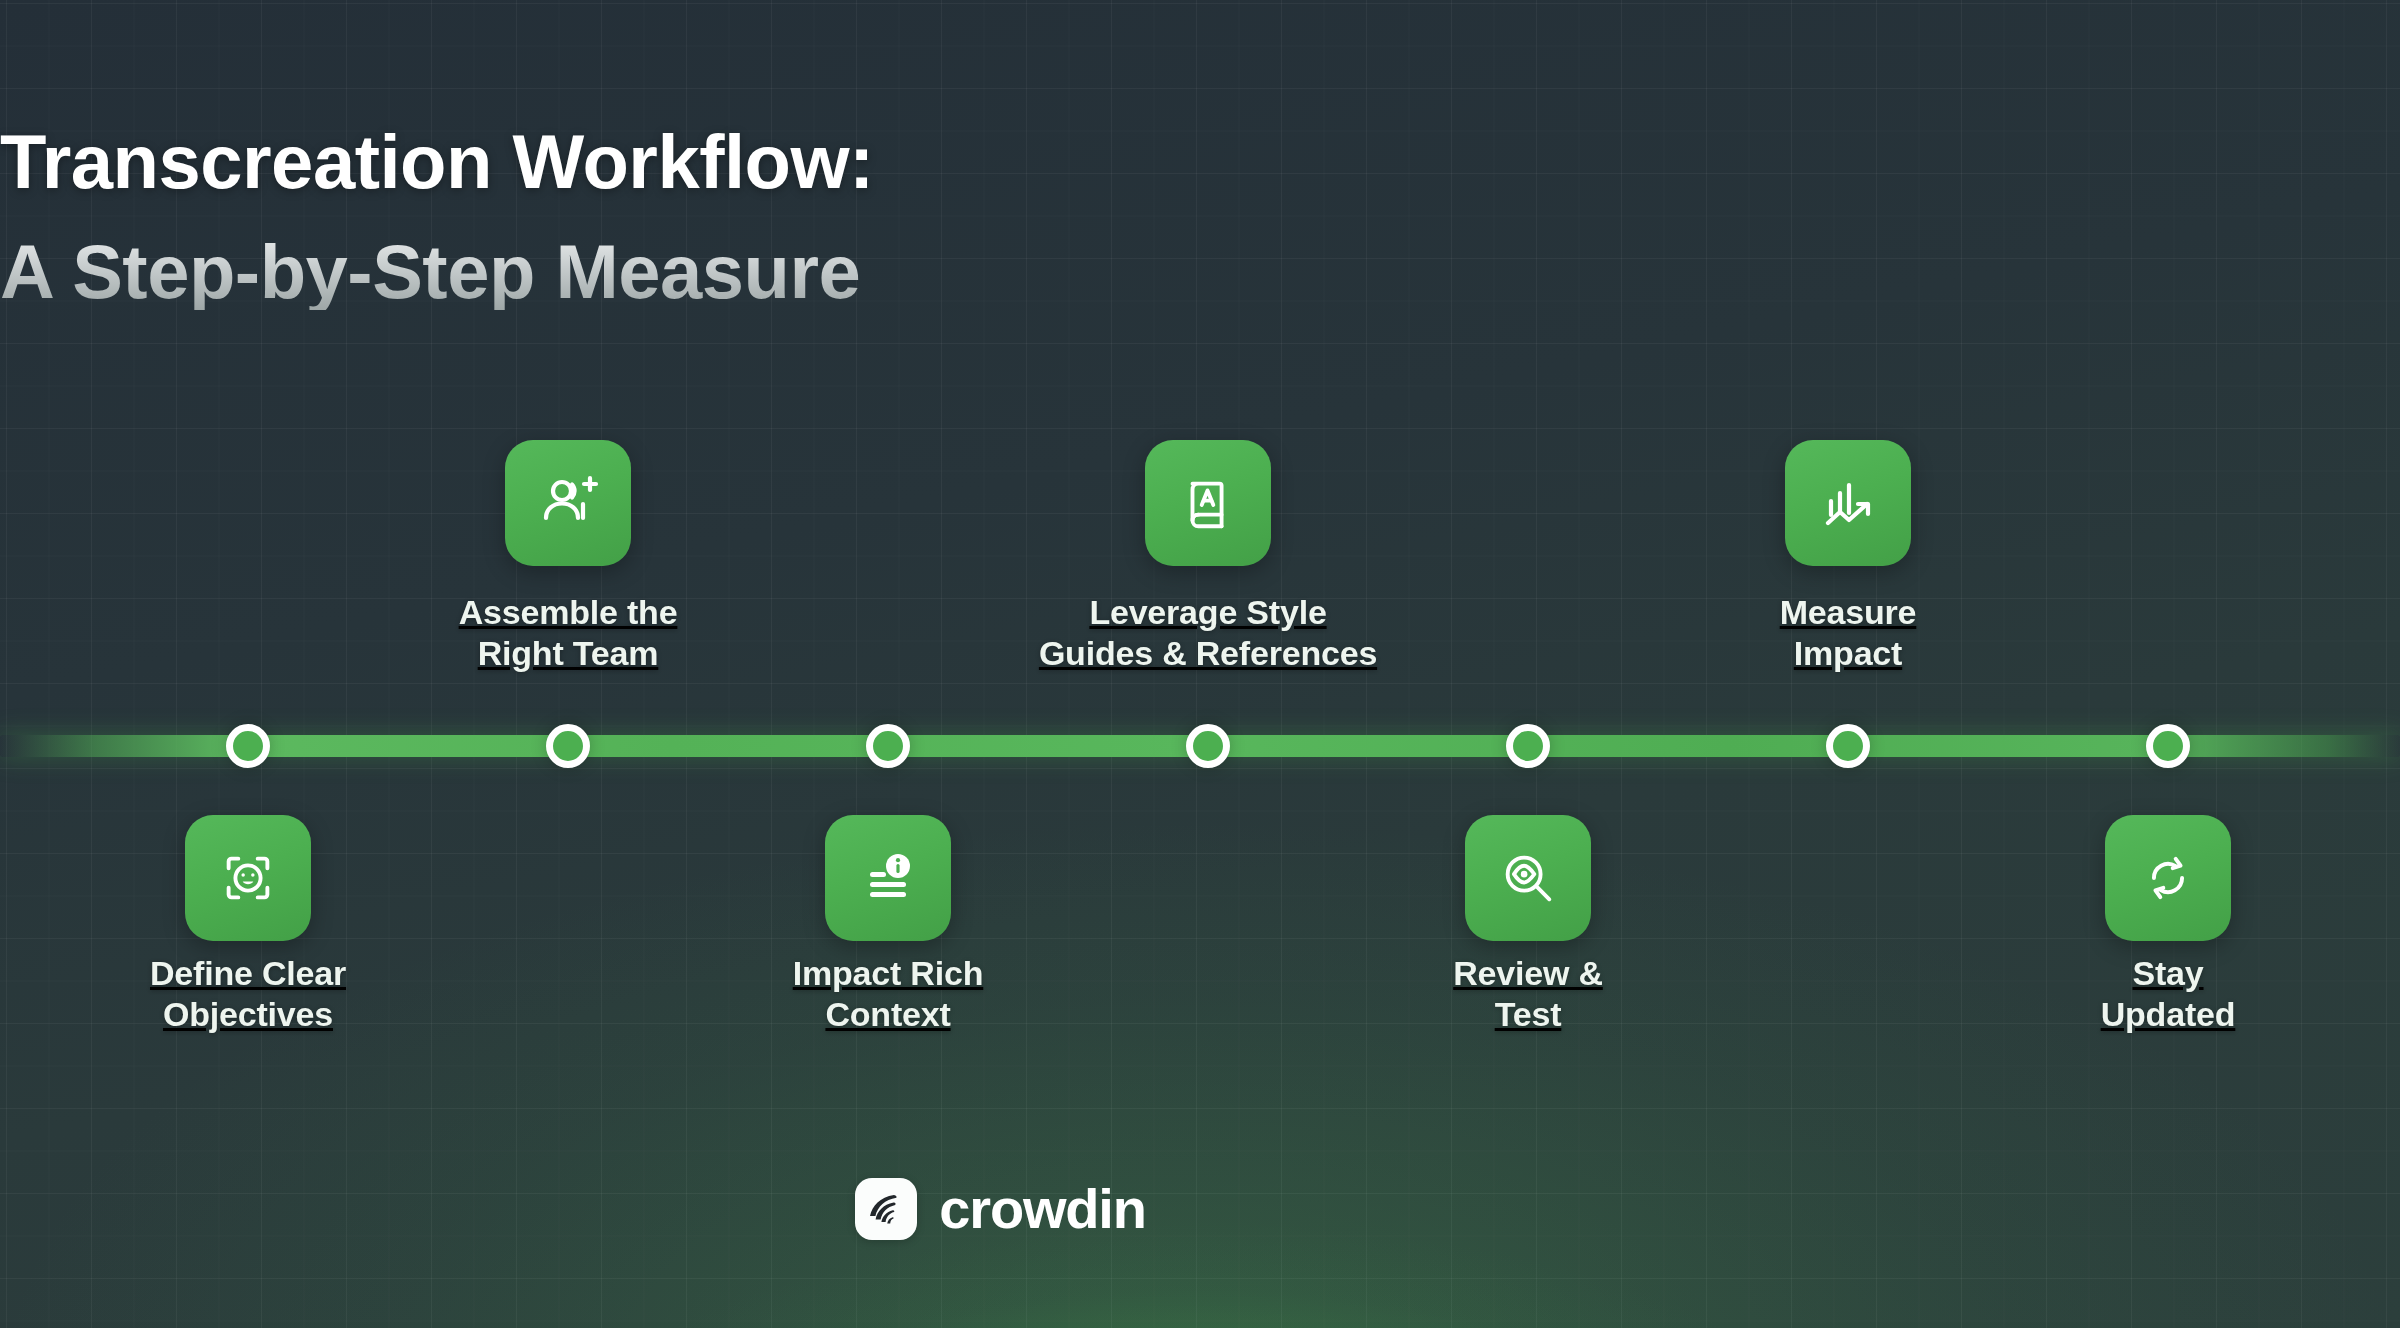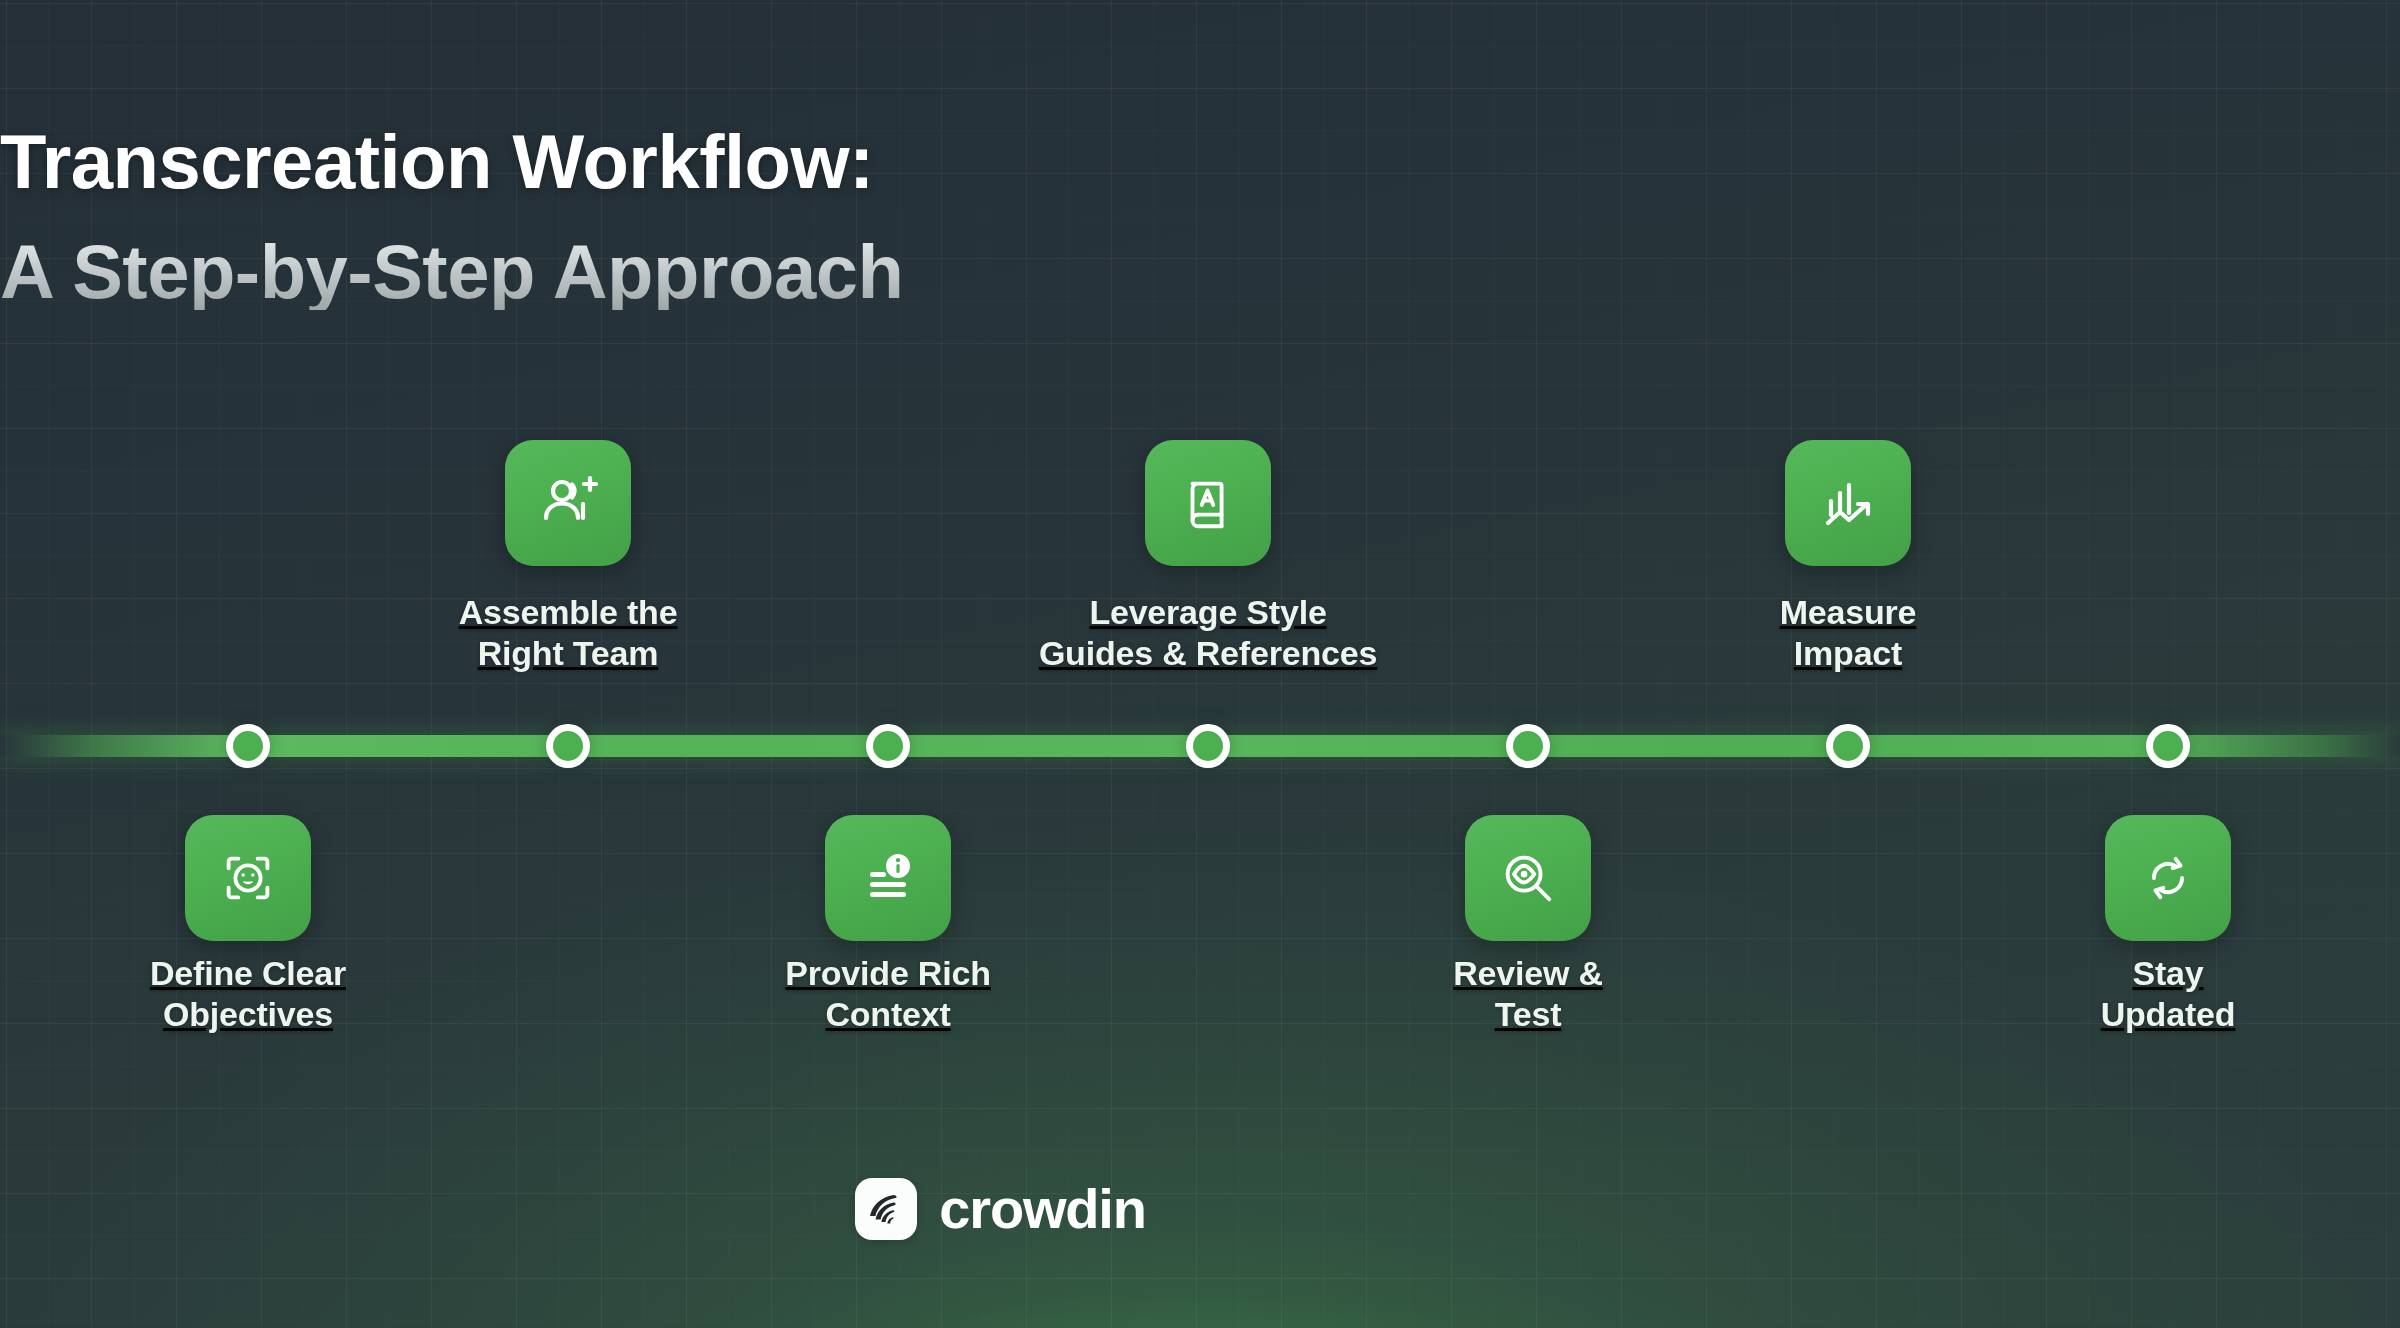--- a/index.html
+++ b/index.html
@@ -149,21 +149,21 @@
 </head>
 <body>
 
 <div class="canvas">
 
   <div class="grid-overlay"></div>
   <div class="grid-overlay fine"></div>
 
   <div class="title-block">
     <div class="title-line1">Transcreation Workflow:</div>
-    <div class="title-line2">A Step-by-Step Approach</div>
+    <div class="title-line2">A Step-by-Step Measure</div>
   </div>
 
   <div class="timeline">
     <div class="timeline-bar"></div>
     <div id="timeline-dots">
         <div class="timeline-dot" style="left: 248px;"></div>
         <div class="timeline-dot" style="left: 568px;"></div>
         <div class="timeline-dot" style="left: 888px;"></div>
         <div class="timeline-dot" style="left: 1208px;"></div>
         <div class="timeline-dot" style="left: 1528px;"></div>
@@ -207,21 +207,21 @@
         <div class="icon-tile">
           <svg width="64" height="64" viewBox="0 0 64 64" fill="none" stroke="none">
       <rect x="14" y="26" width="16" height="5" rx="2.5" fill="#ffffff"></rect>
       <rect x="14" y="36" width="36" height="5" rx="2.5" fill="#ffffff"></rect>
       <rect x="14" y="46" width="36" height="5" rx="2.5" fill="#ffffff"></rect>
       <circle cx="42" cy="20" r="12" fill="#ffffff"></circle>
       <circle cx="42" cy="14.2" r="2.1" fill="#4caf50"></circle>
       <rect x="40.4" y="18" width="3.2" height="9" rx="1.6" fill="#4caf50"></rect>
     </svg>
         </div>
-        <div class="step-label">Provide Rich
+        <div class="step-label">Impact Rich
 Context</div>
       </div>
       <div class="step top" style="left: 1208px;">
         <div class="icon-tile">
           <svg width="62" height="62" viewBox="0 0 64 64" fill="none" stroke="#ffffff" stroke-width="4" stroke-linecap="round" stroke-linejoin="round">
       <path d="M16 12 h28 a2 2 0 0 1 2 2 v30 H22 a6 6 0 0 0-6 6 V18 a6 6 0 0 1 6-6z"></path>
       <path d="M22 44 a6 6 0 0 0 0 12 h24"></path>
       <path d="M46 44 v12"></path>
       <path d="M25.5 34 l6-15 l6 15"></path>
       <path d="M27.6 29.5 h7.8"></path>

